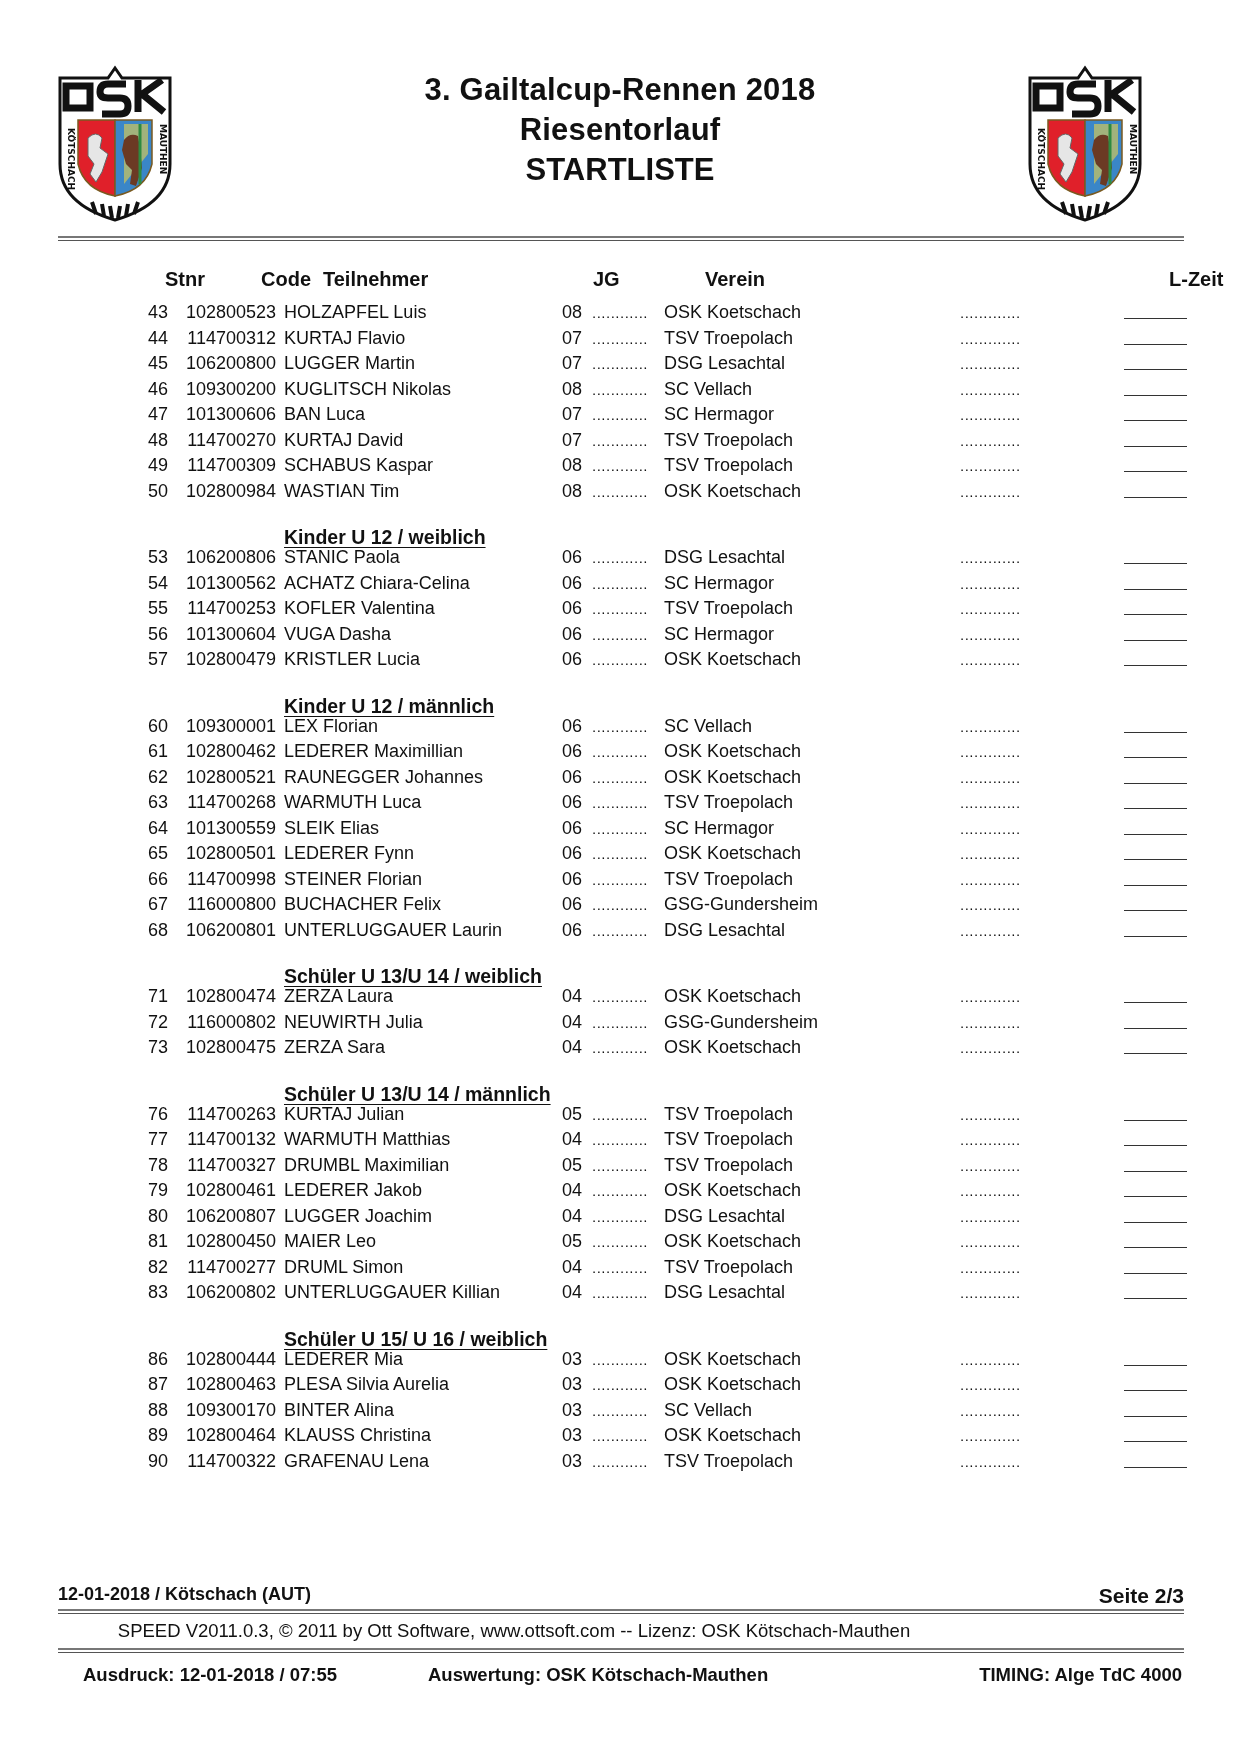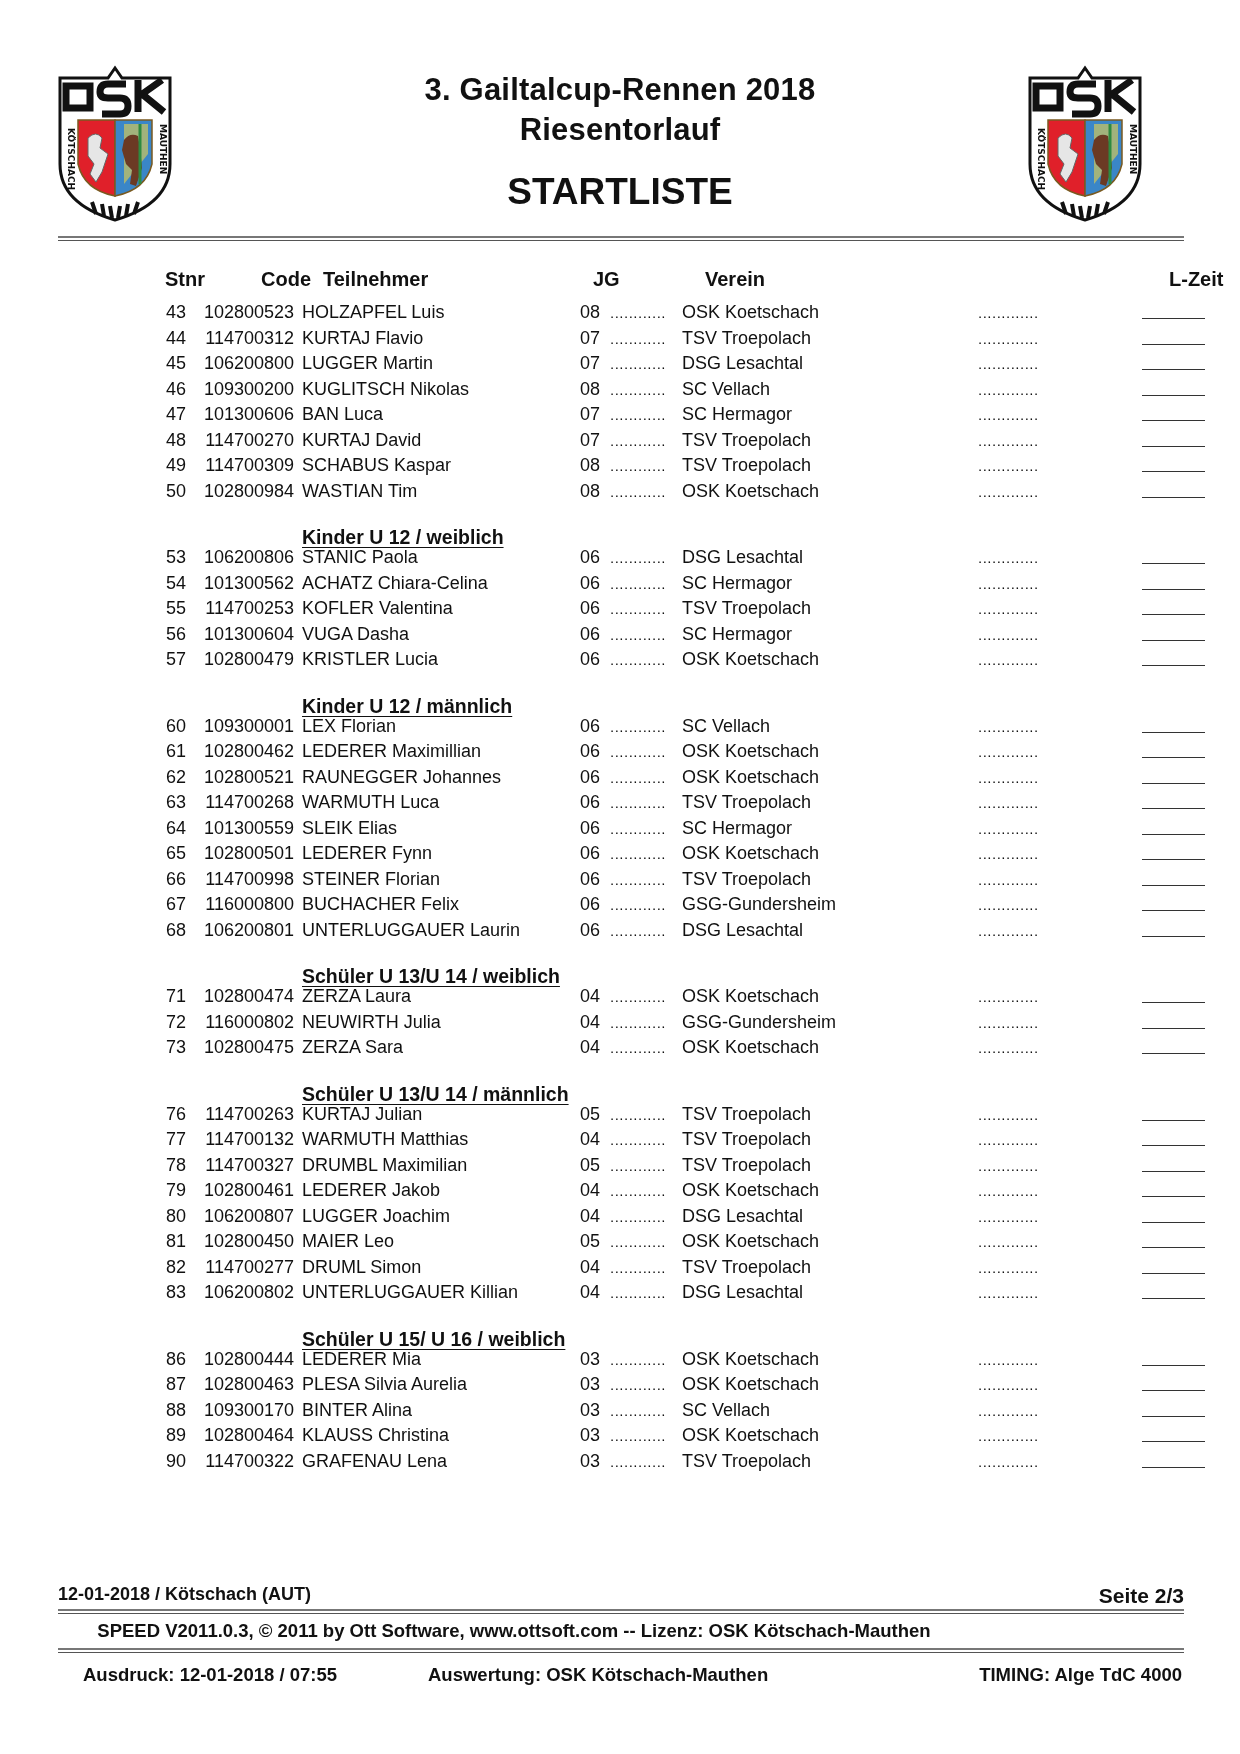--- a/index.html
+++ b/index.html
@@ -17,21 +17,21 @@
     .logo.left { left: 56px; top: 64px; }
     .logo.right { left: 1026px; top: 64px; }
 
     .title-block {
       position: absolute;
       left: 300px; width: 640px; top: 70px;
       text-align: center;
       font-weight: bold;
     }
     .title-line { font-size: 31px; line-height: 40px; letter-spacing: 0.2px; }
-    .title-sub { font-size: 37px; line-height: 40px; margin-top: 22px; }
+    .title-sub { font-size: 31px; line-height: 40px; margin-top: 0; }
 
     .rule {
       position: absolute; left: 58px; width: 1126px;
       border-top: 2px solid #777; height: 5px;
     }
     .rule::after {
       content: ""; position: absolute; left: 0; right: 0; top: 2px;
       border-top: 1px solid #555;
     }
     .rule.top { top: 236px; }
@@ -39,21 +39,21 @@
     .col-header {
       position: absolute; top: 268px; font-weight: bold; font-size: 20px; margin-left: 39px;
     }
     .hdr-stnr { left: 126px; }
     .hdr-code { left: 222px; }
     .hdr-name { left: 284px; }
     .hdr-jg { left: 554px; }
     .hdr-verein { left: 666px; }
     .hdr-lzeit { left: 1130px; }
 
-    .list { position: absolute; left: 18px; top: 300px; width: 1117px; }
+    .list { position: absolute; left: 0; top: 300px; width: 1117px; }
     .row {
       position: relative; height: 25.5px; font-size: 18px; line-height: 25.5px;
     }
     .row span { position: absolute; top: 0; white-space: nowrap; }
     .c-stnr { left: 100px; width: 68px; text-align: right; }
     .c-code { left: 180px; width: 96px; text-align: right; }
     .c-name { left: 284px; }
     .c-jg { left: 562px; }
     .c-dots1 { left: 592px; letter-spacing: 0.5px; font-size: 15px; }
     .c-verein { left: 664px; }
@@ -66,21 +66,21 @@
     .group-title span {
       position: absolute; left: 284px; top: 14px;
       font-weight: bold; font-size: 19.5px; text-decoration: underline;
       text-underline-offset: 3px;
     }
     .gap { height: 8px; }
 
     .footer-date { position: absolute; left: 58px; top: 1584px; font-weight: bold; font-size: 18px; }
     .footer-page { position: absolute; right: 56px; top: 1584px; font-weight: bold; font-size: 21px; }
     .rule.f1 { top: 1609px; }
-    .footer-speed { position: absolute; left: 0; width: 1028px; top: 1620px; text-align: center; font-size: 18.5px; font-weight: bold; }
+    .footer-speed { position: absolute; left: 0; width: 1028px; top: 1620px; text-align: center; font-size: 18.5px; }
     .rule.f2 { top: 1648px; }
     .footer-print { position: absolute; left: 58px; top: 1664px; font-weight: bold; font-size: 18.5px; margin-left: 25px; }
     .footer-eval { position: absolute; left: 428px; top: 1664px; font-weight: bold; font-size: 18.5px; }
     .footer-timing { position: absolute; right: 58px; top: 1664px; font-weight: bold; font-size: 18.5px; }
   </style>
 </head>
 <body>
 
 <svg class="logo left" viewBox="0 0 118 158">
   <g>

